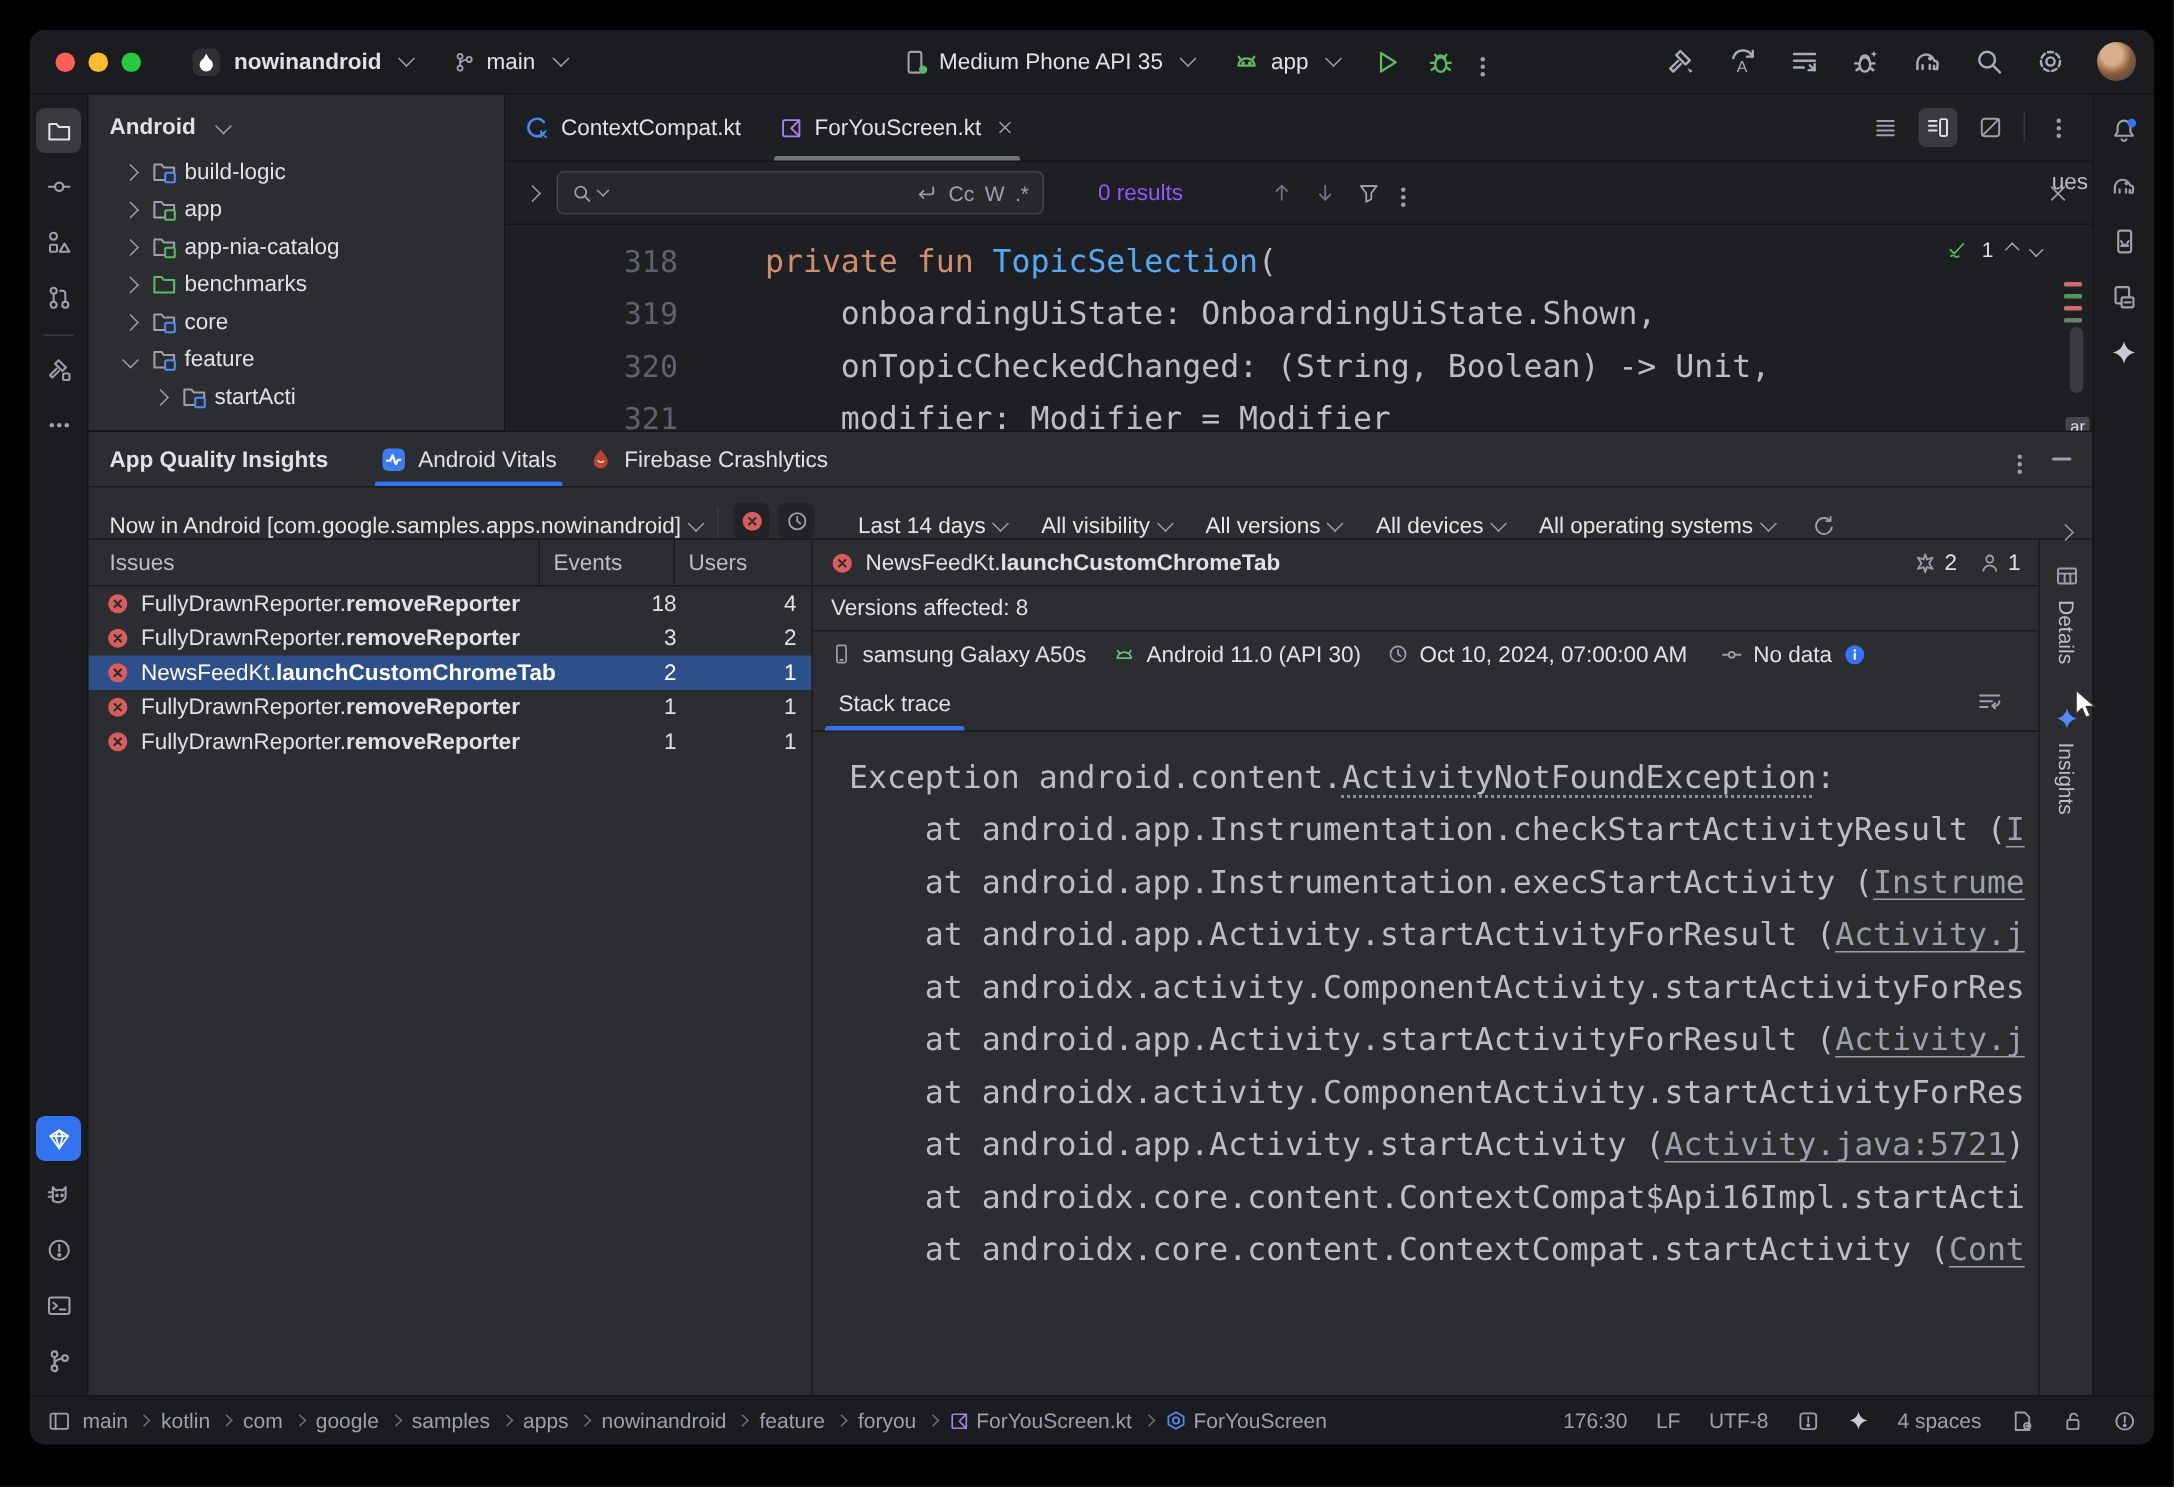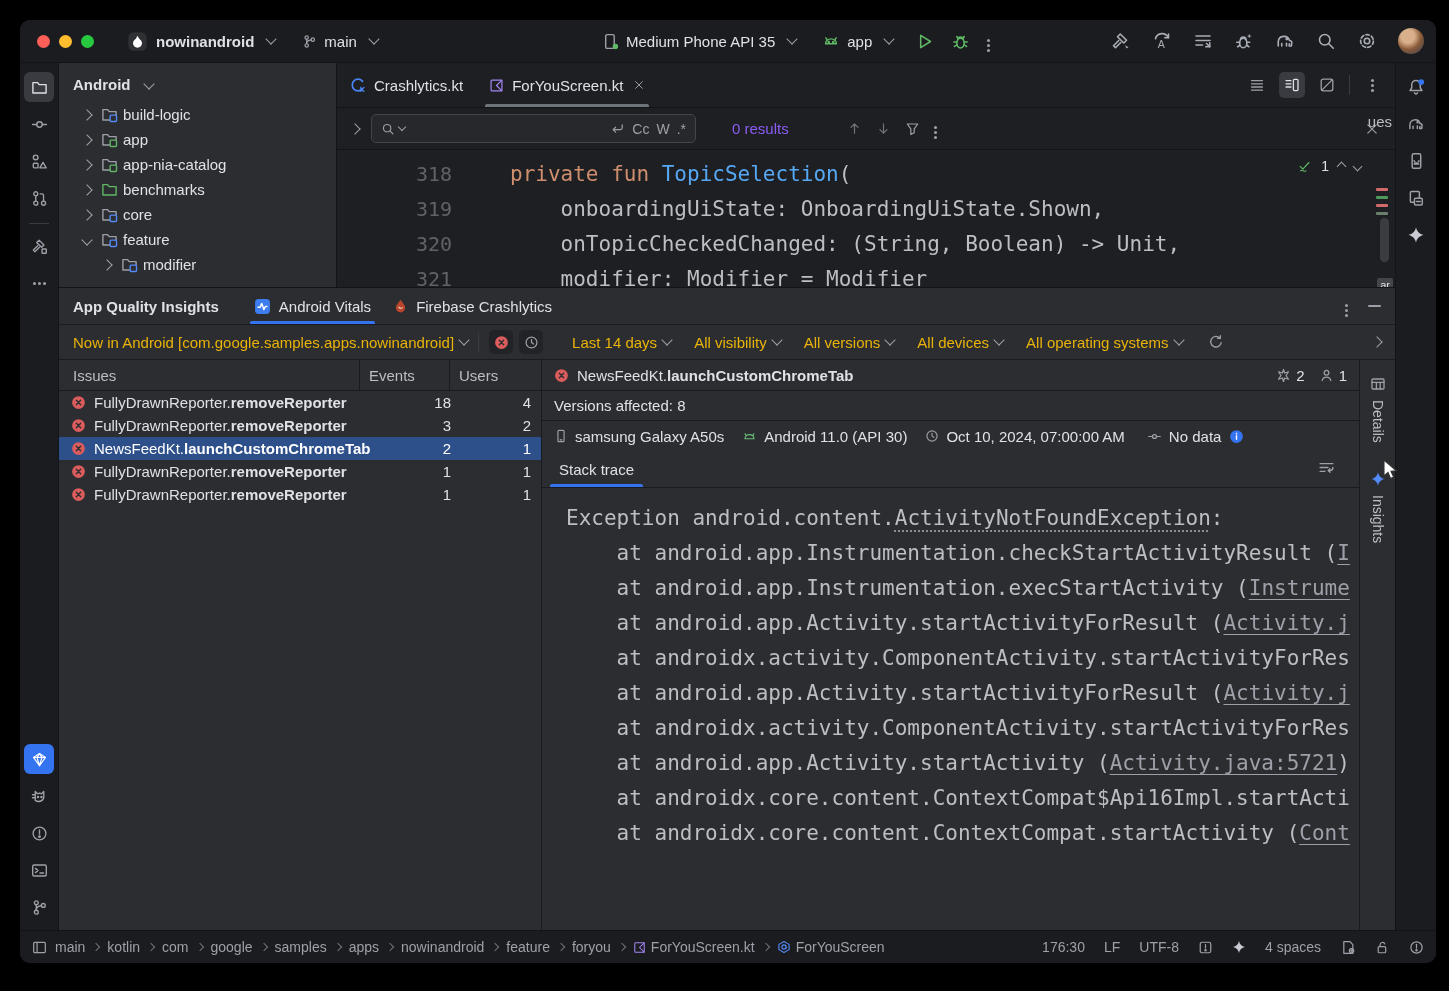--- a/index.html
+++ b/index.html
@@ -65,21 +65,21 @@
   .frag-ar{position:absolute;right:2px;top:128px;background:#43454a;color:#dfe1e5;font-size:11px;line-height:15px;padding:0 3px;border-radius:2px}
 
   
   .aqi{flex:1;background:#2b2d30;border-top:1px solid #131416;display:flex;flex-direction:column;min-height:0}
   .aqi-tabs{height:36px;display:flex;align-items:stretch;border-bottom:1px solid #1a1b1e;padding-left:14px;flex:none;position:relative}
   .aqi-title{display:flex;align-items:center;font-weight:bold;margin-right:24px}
   .aqi-tab{display:flex;align-items:center;gap:8px;padding:0 11px;position:relative;color:#dfe1e5}
   .aqi-tab.active::after{content:"";position:absolute;left:7px;right:7px;bottom:0;height:3px;border-radius:2px 2px 0 0;background:#3574f0}
   .aqi-tabs-right{position:absolute;right:14px;top:0;bottom:0;display:flex;align-items:center;gap:20px;color:#9da0a8}
   .minus{width:13px;height:2px;background:#9da0a8;border-radius:1px}
-  .aqi-filters{height:34px;display:flex;align-items:center;padding-left:14px;border-bottom:1px solid #1a1b1e;flex:none;color:#eab308;position:relative;white-space:nowrap}
+  .aqi-filters{height:34px;display:flex;align-items:flex-end;padding-left:14px;border-bottom:1px solid #1a1b1e;flex:none;color:#e5e5e5;position:relative;white-space:nowrap}
   .fdiv{width:1px;height:20px;background:#393b40;margin:0 10px;flex:none}
   .tgl{width:24px;height:24px;border-radius:5px;background:#222326;display:flex;align-items:center;justify-content:center;margin-right:6px;color:#9da0a8;flex:none}
   .fdrop{display:inline-flex;align-items:center;margin-left:23px}
   .aqi-body{flex:1;display:flex;min-height:0}
 
   .issues{width:482px;border-right:1px solid #1a1b1e;display:flex;flex-direction:column;flex:none;overflow:hidden}
   .issues-header{height:30px;display:flex;align-items:center;border-bottom:1px solid #1a1b1e;color:#bcbec4;flex:none}
   .hc1{flex:1;padding-left:14px}
   .hc2{width:80px;border-left:1px solid #1a1b1e;padding-left:9px;align-self:stretch;display:flex;align-items:center}
   .hc3{width:82px;border-left:1px solid #1a1b1e;padding-left:9px;align-self:stretch;display:flex;align-items:center}
@@ -350,33 +350,33 @@
                   <rect x="8.6" y="8.6" width="6" height="6" rx="1" fill="#2b2d30" stroke="#548af7"></rect>
                 </svg>
                 <span class="tlabel">feature</span>
               </div>
               <div class="tree-row" style="padding-left: 44px;">
                 <span class="chv right tchv"></span>
                 <svg class="i" width="17" height="17" viewBox="0 0 16 16" style="color:#9da0a8">
                   <path d="M1.8 13.2V3.4h4.4l1.5 1.9h6.5v7.9z"></path>
                   <rect x="8.6" y="8.6" width="6" height="6" rx="1" fill="#2b2d30" stroke="#548af7"></rect>
                 </svg>
-                <span class="tlabel">modifier</span>
+                <span class="tlabel">startActi</span>
               </div>
             </div>
         </div>
 
         <div class="editor">
           <div class="tabbar">
             <div class="etab">
               <svg class="i" width="16" height="16" viewBox="0 0 16 16" style="color:#4a86f5">
                   <path d="M12.6 4.4A5.8 5.8 0 1 0 12.6 11.6" stroke-width="1.7"></path>
                   <path d="M10.8 10.2v4.2M14 10.4l-2.6 2 2.6 2" stroke-width="1.2"></path>
                 </svg>
-              <span>Crashlytics.kt</span>
+              <span>ContextCompat.kt</span>
             </div>
             <div class="etab active">
               <svg class="i" width="15" height="15" viewBox="0 0 16 16" style="color:#a385f2">
                   <rect x="2.2" y="2.2" width="11.6" height="11.6" rx="1"></rect>
                   <path d="M13.8 2.2 8 8l5.8 5.8"></path>
                 </svg>
               <span>ForYouScreen.kt</span>
               <svg class="i" width="12" height="12" viewBox="0 0 16 16" style="color:#9da0a8;margin-left:2px">
                   <path d="M3.5 3.5l9 9M12.5 3.5l-9 9"></path>
                 </svg>

